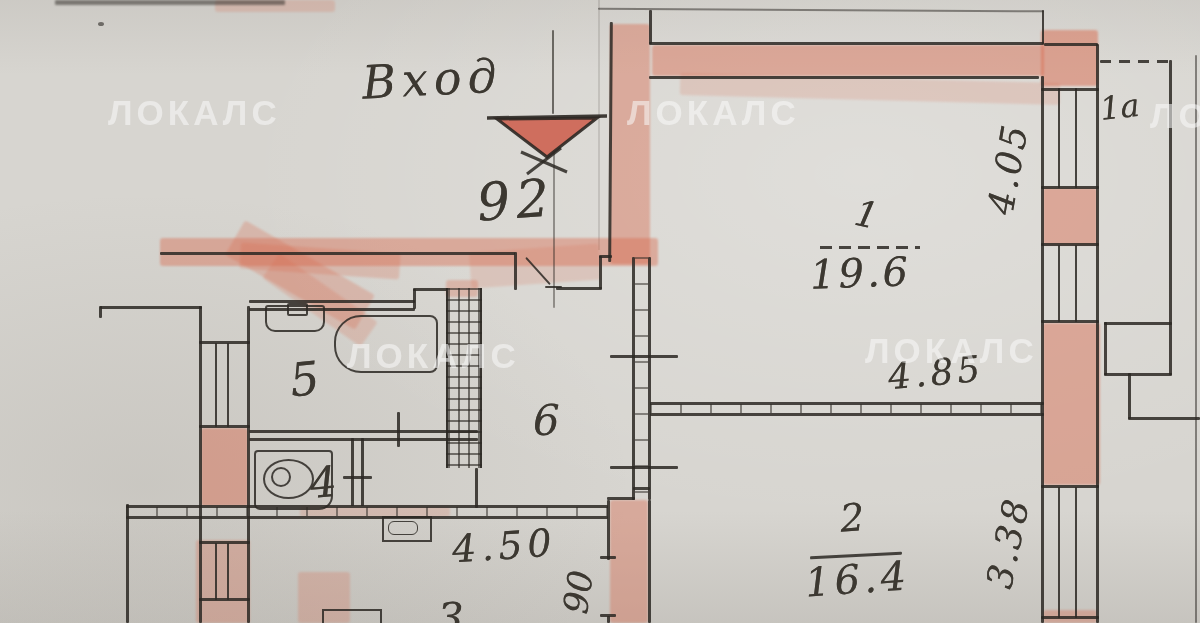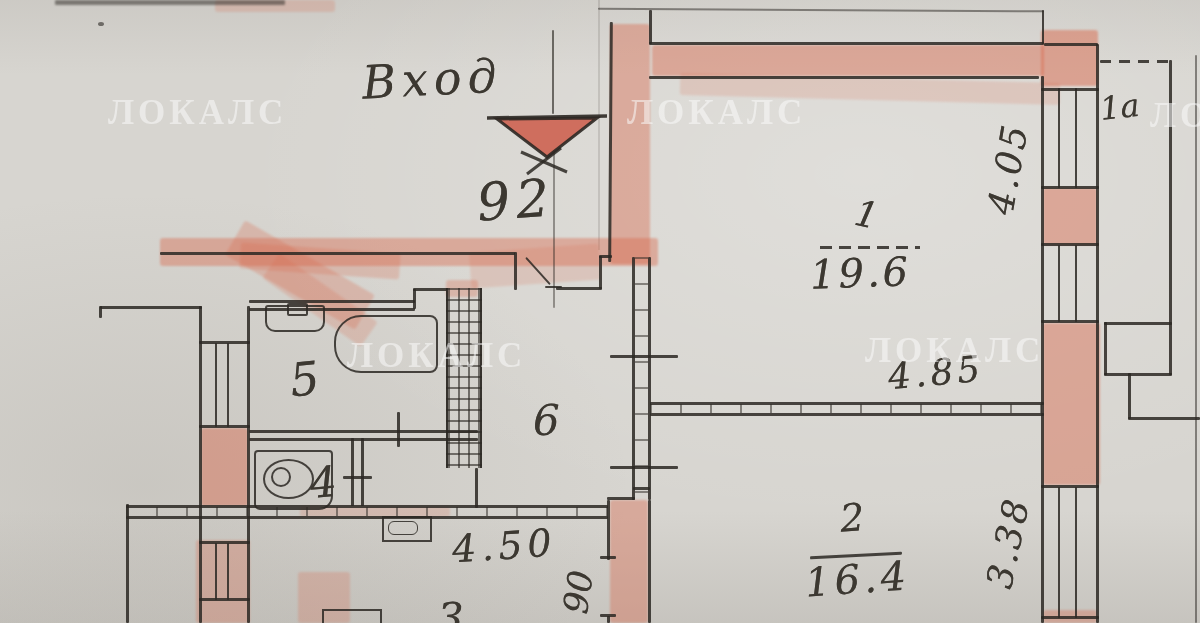--- a/index.html
+++ b/index.html
@@ -8,21 +8,21 @@
     background:
       radial-gradient(900px 500px at 72% 28%, rgba(255,255,255,.22), rgba(255,255,255,0) 70%),
       radial-gradient(700px 420px at 12% 78%, rgba(118,112,102,.14), rgba(118,112,102,0) 70%),
       linear-gradient(180deg, rgba(150,145,138,.16), rgba(150,145,138,0) 12%, rgba(150,145,138,0) 82%, rgba(125,120,112,.18)),
       #d7d5d0;
     font-family:"Liberation Sans",sans-serif;}
   .ln{position:absolute;background:rgba(44,40,35,.85);border-radius:1px;z-index:10;}
   .soft{opacity:.6;}
   .red{position:absolute;background:#d96a4e;filter:blur(.8px);z-index:5;border-radius:3px;}
   .hw{position:absolute;font-family:"DejaVu Serif",serif;font-style:italic;color:#3c3831;z-index:30;white-space:nowrap;text-shadow:0 0 .6px rgba(60,56,49,.7);}
-  .wm{position:absolute;font-family:Liberation Serif, serif;font-weight:bold;letter-spacing:4px;font-size:35px;color:rgba(250,250,250,.55);z-index:40;white-space:nowrap;}
+  .wm{position:absolute;font-family:Liberation Sans, sans-serif;font-weight:bold;letter-spacing:4px;font-size:35px;color:rgba(250,250,250,.55);z-index:40;white-space:nowrap;}
   .fx{position:absolute;border:2.5px solid rgba(44,40,35,.85);background:transparent;z-index:12;}
   .tickv{background:repeating-linear-gradient(180deg, rgba(44,40,35,.5) 0 2px, rgba(0,0,0,0) 2px 26px);}
   .tickh{background:repeating-linear-gradient(90deg, rgba(44,40,35,.5) 0 2px, rgba(0,0,0,0) 2px 30px);}
   .dash{background:repeating-linear-gradient(90deg, rgba(44,40,35,.85) 0 11px, rgba(0,0,0,0) 11px 19px);}
   .crease{position:absolute;background:rgba(90,85,78,.18);z-index:4;}
   .rot{text-align:center;}
 </style>
 </head>
 <body>
 

